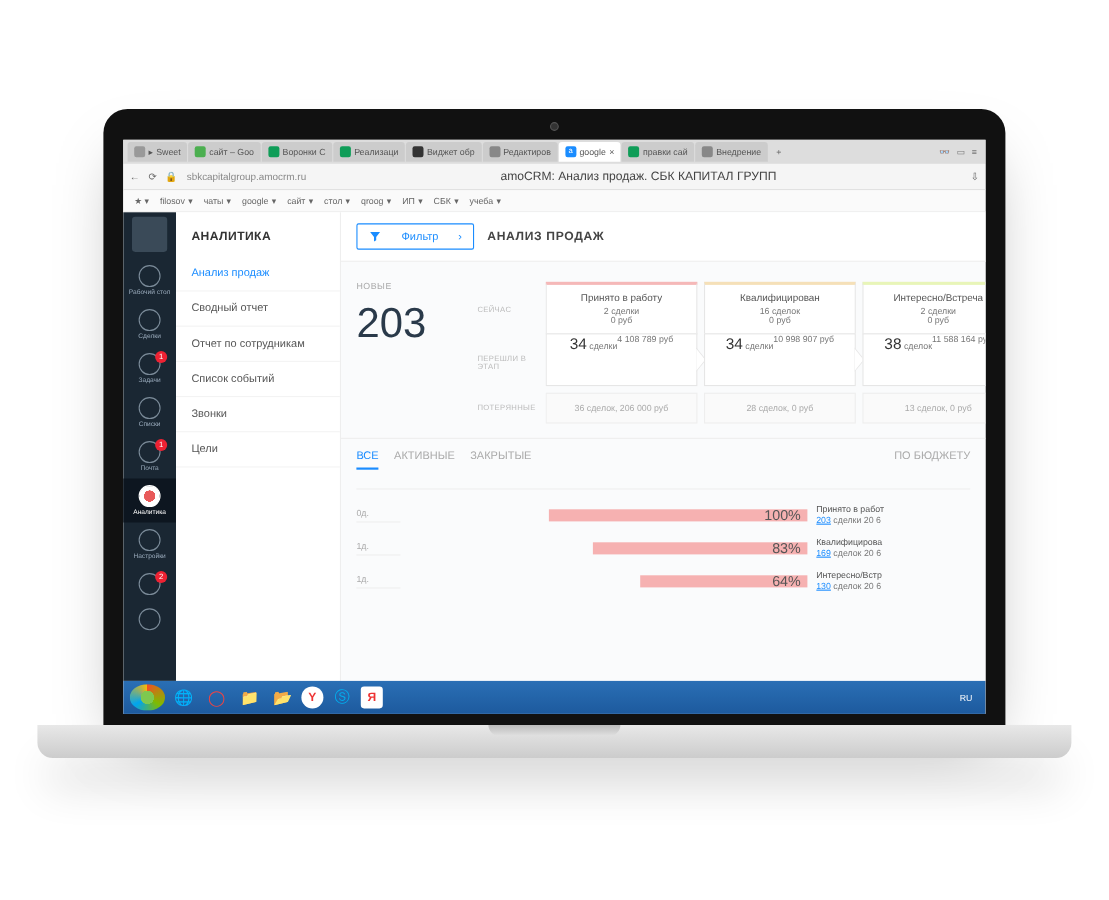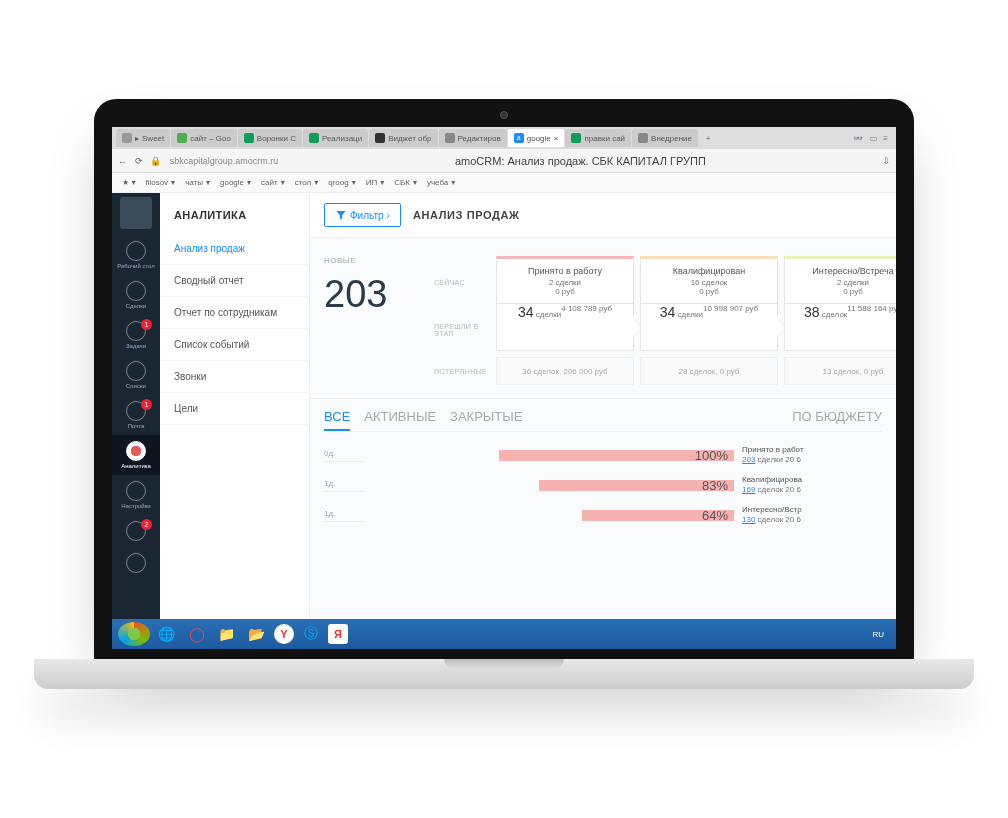--- a/index.html
+++ b/index.html
@@ -38,21 +38,21 @@
 .rail .ritem span{color:#9ab;font-size:6px}
 .rail .ritem.active span{color:#fff}
 
 .submenu{width:150px;background:#fff;border-right:1px solid #eee;padding:10px 0}
 .submenu h3{font-size:11px;font-weight:700;color:#333;padding:6px 14px 12px;letter-spacing:.4px}
 .submenu .mitem{padding:10px 14px;font-size:10px;color:#555;border-bottom:1px solid #f3f3f3;cursor:pointer}
 .submenu .mitem.active{color:#1a8cff;font-weight:500}
 
 .main{flex:1;background:#fafbfc;display:flex;flex-direction:column;min-width:0}
 .mainhead{display:flex;align-items:center;gap:12px;padding:10px 14px;background:#fff;border-bottom:1px solid #eee}
-.filterBtn{display:flex;align-items:center;gap:3px;border:1px solid #1a8cff;color:#1a8cff;padding:5px 10px;border-radius:2px;font-size:10px;cursor:pointer}
+.filterBtn{display:flex;align-items:center;gap:18px;border:1px solid #1a8cff;color:#1a8cff;padding:5px 10px;border-radius:2px;font-size:10px;cursor:pointer}
 .filterBtn svg{width:12px;height:12px}
 .mainhead .ptitle{font-size:11px;font-weight:700;color:#444;letter-spacing:.6px}
 
 .pipeline{display:flex;padding:18px 0 10px 14px;gap:0;align-items:stretch;overflow:hidden}
 .newcol{width:110px;padding-right:14px}
 .newcol .lbl{font-size:8px;color:#aaa;text-transform:uppercase;letter-spacing:.5px}
 .newcol .big{font-size:38px;font-weight:300;color:#2a3a4a;margin-top:8px}
 .rowlbls{width:62px;display:flex;flex-direction:column;padding-top:2px}
 .rowlbls div{font-size:7px;color:#bbb;height:48px;display:flex;align-items:center;text-transform:uppercase;letter-spacing:.3px}
 .stages{flex:1;display:flex;gap:6px;overflow:hidden}
@@ -63,21 +63,21 @@
 .stage:nth-child(4) .top{border-top-color:#e8f5b8}
 .cardA{height:48px;border:1px solid #e6e6e6;background:#fff;text-align:center;padding:4px;font-size:8px;color:#777;display:flex;flex-direction:column;justify-content:center}
 .cardA .name{color:#555;font-size:9px;margin-bottom:2px}
 .cardB{height:48px;border:1px solid #e6e6e6;background:#fff;text-align:center;font-size:8px;color:#777;display:flex;flex-direction:row;justify-content:center;position:relative;margin-top:-1px}
 .cardB .n{font-size:14px;color:#333;display:inline}
 .cardB::after{content:"";position:absolute;right:-8px;top:50%;transform:translateY(-50%);width:0;height:0;border-top:10px solid transparent;border-bottom:10px solid transparent;border-left:8px solid #fff}
 .cardB::before{content:"";position:absolute;right:-9px;top:50%;transform:translateY(-50%);width:0;height:0;border-top:11px solid transparent;border-bottom:11px solid transparent;border-left:9px solid #e6e6e6}
 .cardC{height:28px;border:1px solid #eee;background:#fafafa;text-align:left;font-size:8px;color:#aaa;display:flex;align-items:center;justify-content:center;margin-top:6px}
 
 .funnel{border-top:1px solid #eee;padding:10px 14px 0}
-.ftabs{display:flex;gap:14px;font-size:13px;color:#aaa;border-bottom:1px solid #eee;padding-bottom:6px}
+.ftabs{display:flex;gap:14px;font-size:10px;color:#aaa;border-bottom:1px solid #eee;padding-bottom:23px}
 .ftabs .ft{text-transform:uppercase;cursor:pointer}
 .ftabs .ft.active{color:#1a8cff;border-bottom:2px solid #1a8cff;padding-bottom:5px;margin-bottom:-6px}
 .ftabs .right{margin-left:auto}
 .frows{padding-top:8px}
 .frow{display:flex;align-items:center;height:30px;gap:8px}
 .frow .flbl{width:40px;font-size:8px;color:#aaa;border-bottom:1px solid #eee;padding-bottom:3px}
 .frow .bar{flex:1;position:relative;display:flex;align-items:center;justify-content:flex-end}
 .frow .barbg{position:absolute;right:0;top:2px;bottom:2px;background:#f6b1b1}
 .frow .pct{position:relative;z-index:1;font-size:13px;color:#555;padding-right:6px}
 .frow .info{width:140px;font-size:8px;color:#777;line-height:1.3;overflow:hidden}

